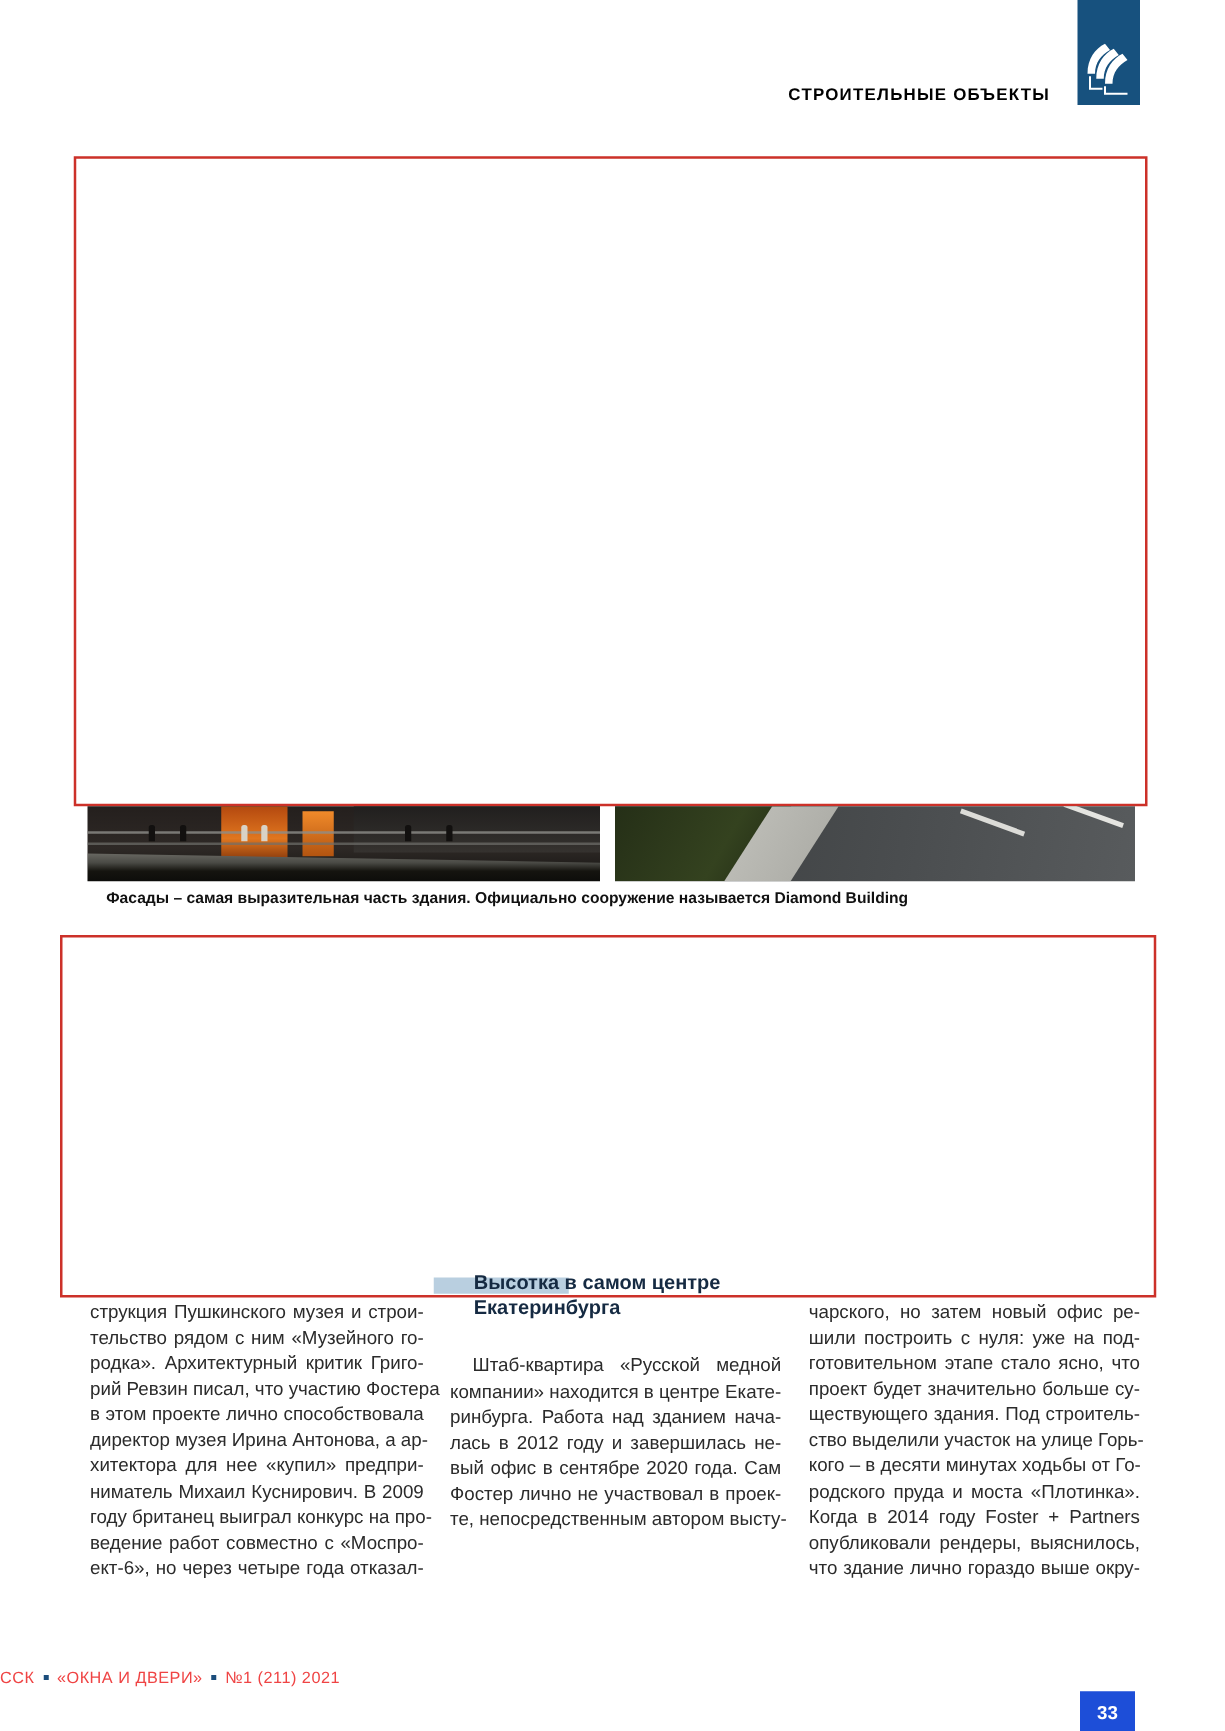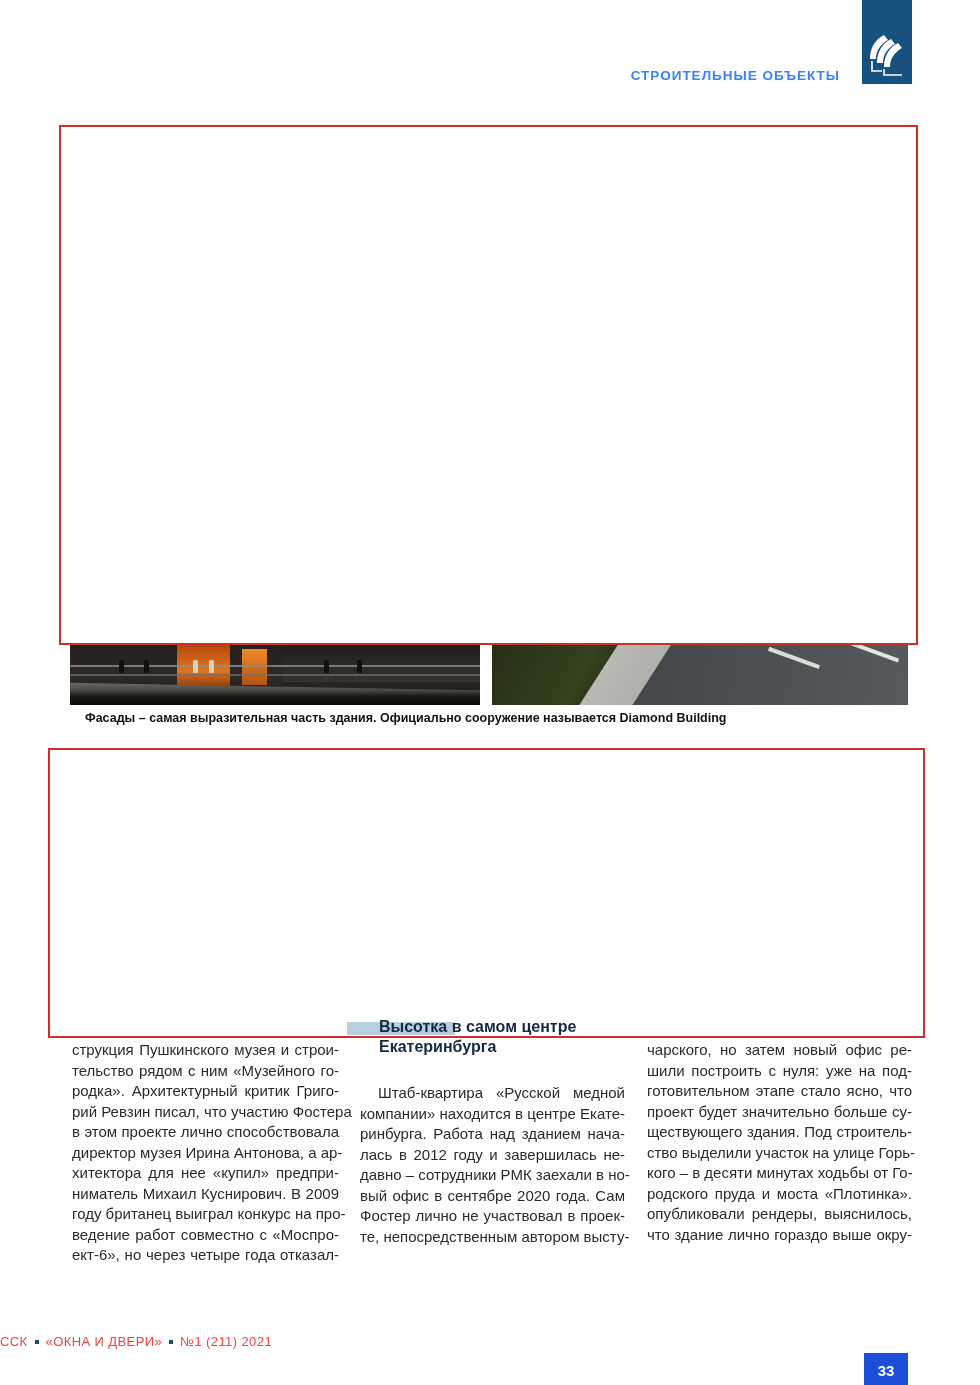--- a/index.html
+++ b/index.html
@@ -3,21 +3,21 @@
 <meta charset="utf-8">
 <style>
   html,body{margin:0;padding:0;background:#e8e8e8;}
   .page{
     position:relative;width:980px;height:1385px;background:#ffffff;
     font-family:"Liberation Sans", sans-serif;overflow:hidden;margin:0 auto;
   }
   
   .section-label{
     position:absolute;top:68px;right:140px;
-    font-size:13.5px;font-weight:bold;letter-spacing:1px;color:#3b82f6;
+    font-size:13.5px;font-weight:bold;letter-spacing:1px;color:#000000;
   }
   .brand-logo{
     position:absolute;top:0;left:862px;width:50px;height:84px;background:#17517e;
   }
   .brand-logo svg{position:absolute;left:6px;bottom:5px;}
   
   .redbox{position:absolute;border:2px solid #cc3129;background:#ffffff;box-sizing:border-box;}
   .redbox1{left:59px;top:125px;width:859px;height:520px;}
   .redbox2{left:48px;top:748px;width:877px;height:290px;}
   
@@ -129,36 +129,36 @@
     <div class="heading">
       <div class="heading-highlight"></div>
       <div>Высотка в самом центре</div>
       <div>Екатеринбурга</div>
     </div>
     <div class="body">
         <div class="tl indent">Штаб-квартира «Русской медной</div>
         <div class="tl">компании» находится в центре Екате-</div>
         <div class="tl">ринбурга. Работа над зданием нача-</div>
         <div class="tl">лась в 2012 году и завершилась не-</div>
-        <div class="tl">давно – сотрудники РМК заехали в но-</div>
         <div class="tl">вый офис в сентябре 2020 года. Сам</div>
         <div class="tl">Фостер лично не участвовал в проек-</div>
         <div class="tl">те, непосредственным автором высту-</div>
       </div>
   </div>
 
   <div class="col col3">
       <div class="tl">чарского, но затем новый офис ре-</div>
       <div class="tl">шили построить с нуля: уже на под-</div>
       <div class="tl">готовительном этапе стало ясно, что</div>
       <div class="tl">проект будет значительно больше су-</div>
       <div class="tl">ществующего здания. Под строитель-</div>
       <div class="tl">ство выделили участок на улице Горь-</div>
       <div class="tl">кого – в десяти минутах ходьбы от Го-</div>
       <div class="tl">родского пруда и моста «Плотинка».</div>
+      <div class="tl">Когда в 2014 году Foster + Partners</div>
       <div class="tl">опубликовали рендеры, выяснилось,</div>
       <div class="tl">что здание лично гораздо выше окру-</div>
     </div>
 
   <div class="footer-line">
     <span>ССК</span><span class="sq"></span><span>«ОКНА И ДВЕРИ»</span><span class="sq"></span><span>№1 (211) 2021</span>
   </div>
   <div class="page-number-box">33</div>
 
 </div>

